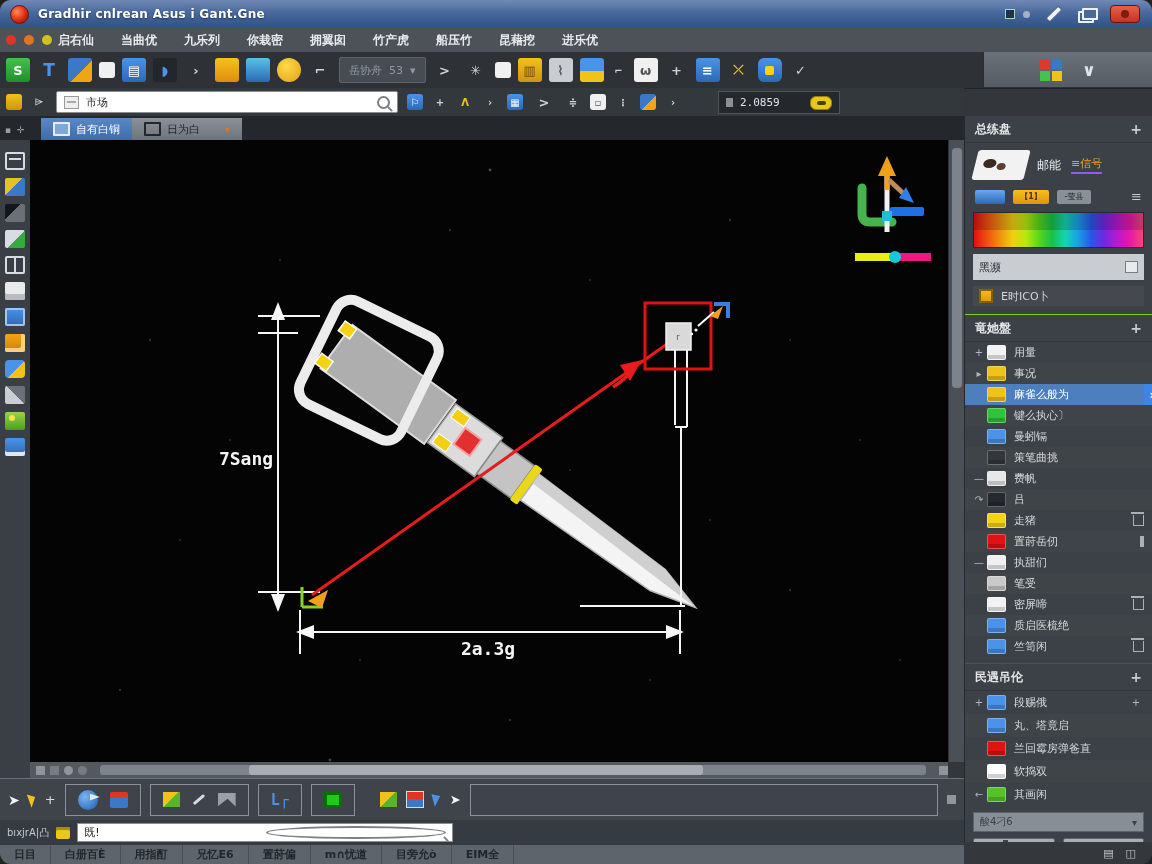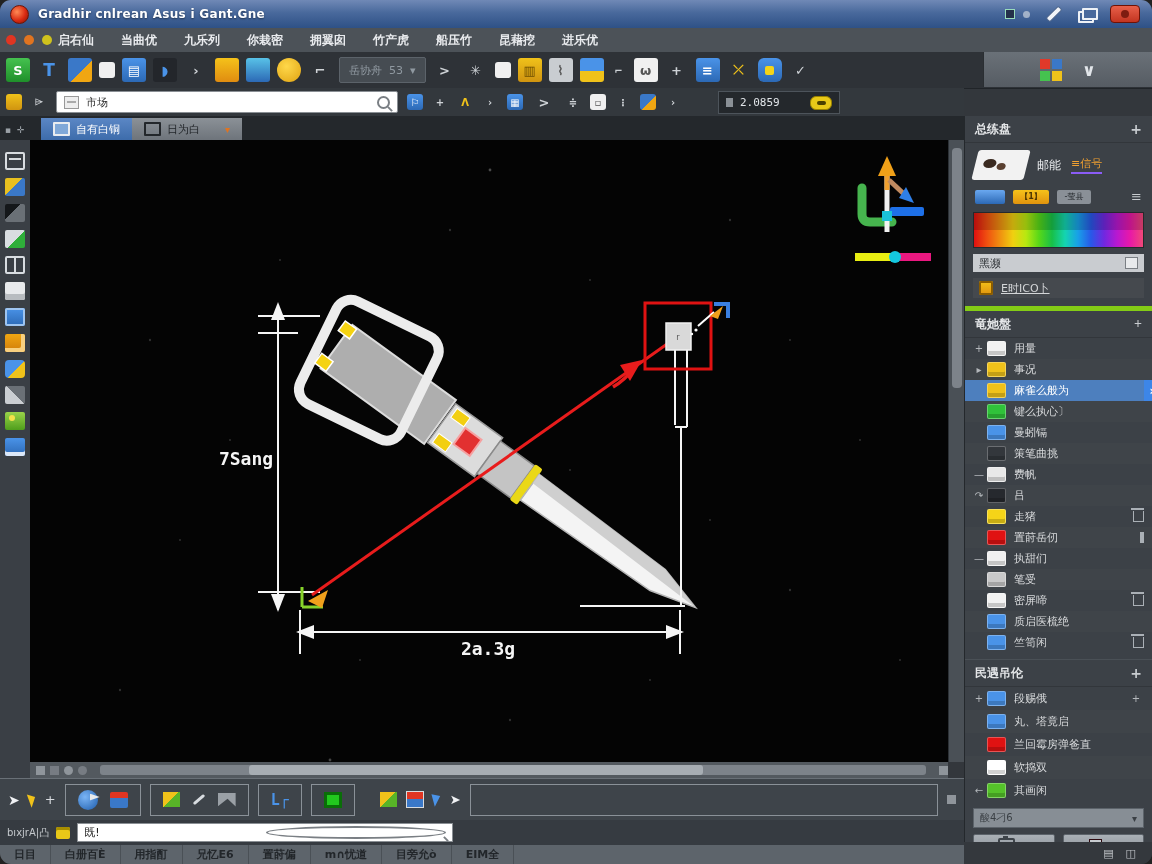--- a/index.html
+++ b/index.html
@@ -124,25 +124,25 @@
   .brushbadge{font-size:11px;color:#f0a030;border-bottom:2px solid #8b5cf6;padding-bottom:1px;}
   .btnrow{display:flex;align-items:center;gap:8px;padding:2px 10px 6px;}
   .bpill{height:14px;border-radius:2px;display:flex;align-items:center;justify-content:center;font-size:8px;}
   .bp-blue{width:30px;background:linear-gradient(#6aa8f0,#2c69b5);}
   .bp-orange{width:36px;background:linear-gradient(#f5c21a,#e0930e);color:#4a3400;font-weight:bold;}
   .bp-gray{width:34px;background:#8a9097;color:#23272b;}
   .hamb{margin-left:auto;color:#c8ccd0;font-size:13px;}
   .rainbow{margin:2px 8px 6px;height:34px;border:1px solid #25292d;
      background:linear-gradient(90deg,#e01010,#f05010,#f09010,#f0d010,#b8e810,#58d818,#18c048,#14d4b0,#18a0e8,#2858e8,#7028e0,#b818d0,#e818a8,#f04878);}
   .rainbow i{display:block;height:50%;background:inherit;filter:brightness(.82);}
-  .swatchrow{margin:0 8px 6px;height:18px;background:#c9ccd0;display:flex;align-items:center;
+  .swatchrow{margin:0 8px 6px;height:26px;background:#c9ccd0;display:flex;align-items:center;
      padding:0 6px;font-size:11px;color:#2a2e32;justify-content:space-between;}
   .swatchrow b{width:11px;height:10px;border:1px solid #7a7f84;background:#e8eaec;}
   .effectrow{margin:0 8px 8px;height:20px;background:#45494e;display:flex;align-items:center;gap:8px;
-     padding:0 6px;font-size:11px;color:#d4d6d8;text-decoration:underline;}
+     padding:0 6px;font-size:11px;color:#d4d6d8;}
   .effico{width:14px;height:14px;background:linear-gradient(#f5c21a,#e0930e);border-radius:2px;box-shadow:inset 0 0 0 2px #8a5c00;}
   .lrow{display:flex;align-items:center;height:21px;padding:0 8px 0 6px;position:relative;}
   .lrow:nth-child(odd){background:#3f4449;}
   .lrow.sel{background:#4d7fbe;}
   .lrow .pre{width:16px;text-align:center;color:#b4b8bc;font-size:10px;flex:none;}
   .lrow .sw{width:17px;height:13px;border-radius:2px;margin-right:8px;flex:none;
       border:1px solid rgba(255,255,255,.28);box-shadow:inset 0 -4px 0 rgba(0,0,0,.18);}
   .lrow .lab{font-size:11px;color:#d8dadc;flex:1;white-space:nowrap;overflow:hidden;}
   .lrow.sel .lab{color:#fff;}
   .trash{width:9px;height:10px;border:1px solid #aab0b6;border-top:none;position:relative;flex:none;}
@@ -473,21 +473,21 @@
       </div>
     <div class="swatchrow">
       <span>黑濒</span>
       <b></b>
     </div>
     <div class="effectrow">
       <span class="effico"></span>
       <span>E时ICO卜</span>
     </div>
 
-    <div class="sechead" style="border-top:5px solid #84cc16;font-family:Liberation Serif, serif;">
+    <div class="sechead" style="border-top:1px solid #84cc16;">
       <span>竜她盤</span>
       <span class="plus">+</span>
     </div>
 
     <div class="lrow">
       <span class="pre">+</span>
       <span class="sw" style="background: rgb(242, 242, 242);"></span>
       <span class="lab">用量</span>
     </div>
     <div class="lrow">

